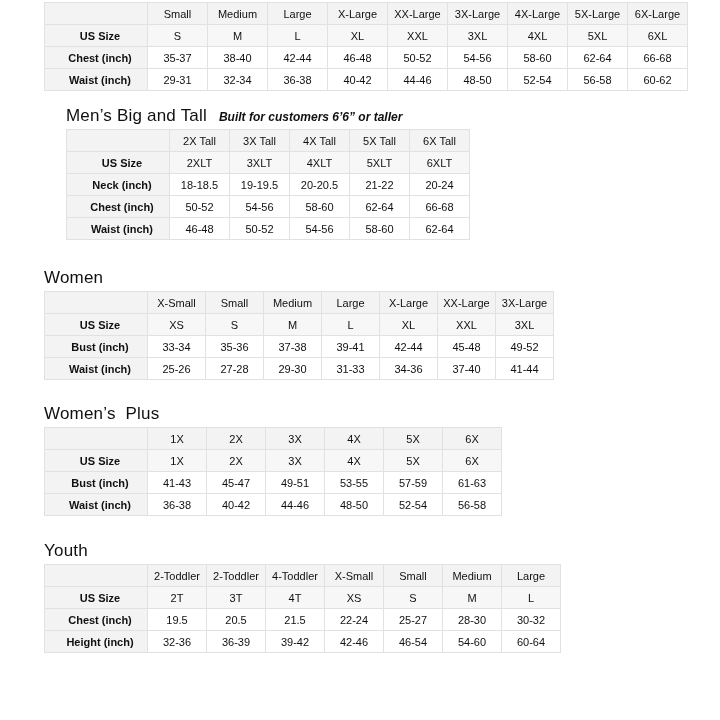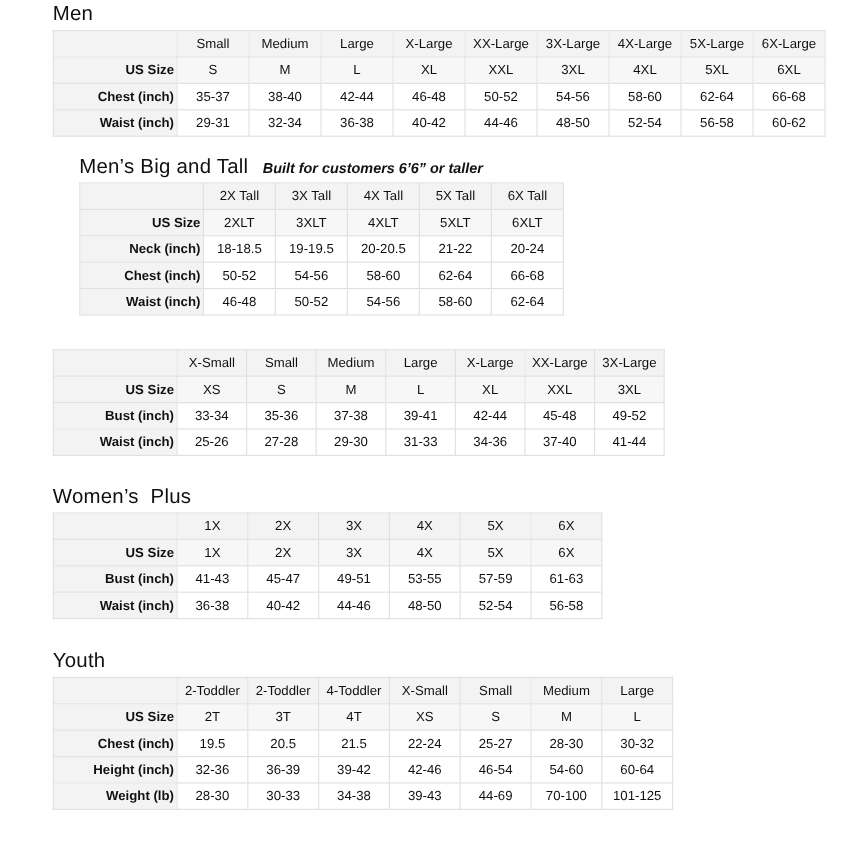--- a/index.html
+++ b/index.html
@@ -51,34 +51,31 @@
     font-weight: 400;
     height: 22px;
     padding: 0 2px;
     text-align: center;
     vertical-align: middle;
     overflow: hidden;
   }
   .size-table thead th { background: var(--head-bg); }
   .size-table .row-label {
     background: var(--head-bg);
-    text-align: right;
+    text-align: center;
     padding-left: 10px;
     font-weight: 700;
   }
   .size-table tr.first-data-row td.value-cell { background: var(--row-tint); }
 </style>
 </head>
 <body>
 
 <main id="chart-root">
     <section class="size-section" style="margin-bottom: 15px;">
-      <div class="title-row">
-        <h2 class="section-title">Men</h2>
-      </div>
       <table class="size-table">
         <colgroup>
           <col style="width: 103px;">
           <col style="width: 60px;">
           <col style="width: 60px;">
           <col style="width: 60px;">
           <col style="width: 60px;">
           <col style="width: 60px;">
           <col style="width: 60px;">
           <col style="width: 60px;">
@@ -193,20 +190,23 @@
             <td class="value-cell">46-48</td>
             <td class="value-cell">50-52</td>
             <td class="value-cell">54-56</td>
             <td class="value-cell">58-60</td>
             <td class="value-cell">62-64</td>
           </tr>
         </tbody>
       </table>
     </section>
     <section class="size-section" style="margin-bottom: 24px;">
+      <div class="title-row">
+        <h2 class="section-title">Women</h2>
+      </div>
       <table class="size-table">
         <colgroup>
           <col style="width: 103px;">
           <col style="width: 58px;">
           <col style="width: 58px;">
           <col style="width: 58px;">
           <col style="width: 58px;">
           <col style="width: 58px;">
           <col style="width: 58px;">
           <col style="width: 58px;">
@@ -364,26 +364,16 @@
           <tr>
             <th class="row-label">Height (inch)</th>
             <td class="value-cell">32-36</td>
             <td class="value-cell">36-39</td>
             <td class="value-cell">39-42</td>
             <td class="value-cell">42-46</td>
             <td class="value-cell">46-54</td>
             <td class="value-cell">54-60</td>
             <td class="value-cell">60-64</td>
           </tr>
-          <tr>
-            <th class="row-label">Weight (lb)</th>
-            <td class="value-cell">28-30</td>
-            <td class="value-cell">30-33</td>
-            <td class="value-cell">34-38</td>
-            <td class="value-cell">39-43</td>
-            <td class="value-cell">44-69</td>
-            <td class="value-cell">70-100</td>
-            <td class="value-cell">101-125</td>
-          </tr>
         </tbody>
       </table>
     </section>
   </main>
 
 </body></html>

